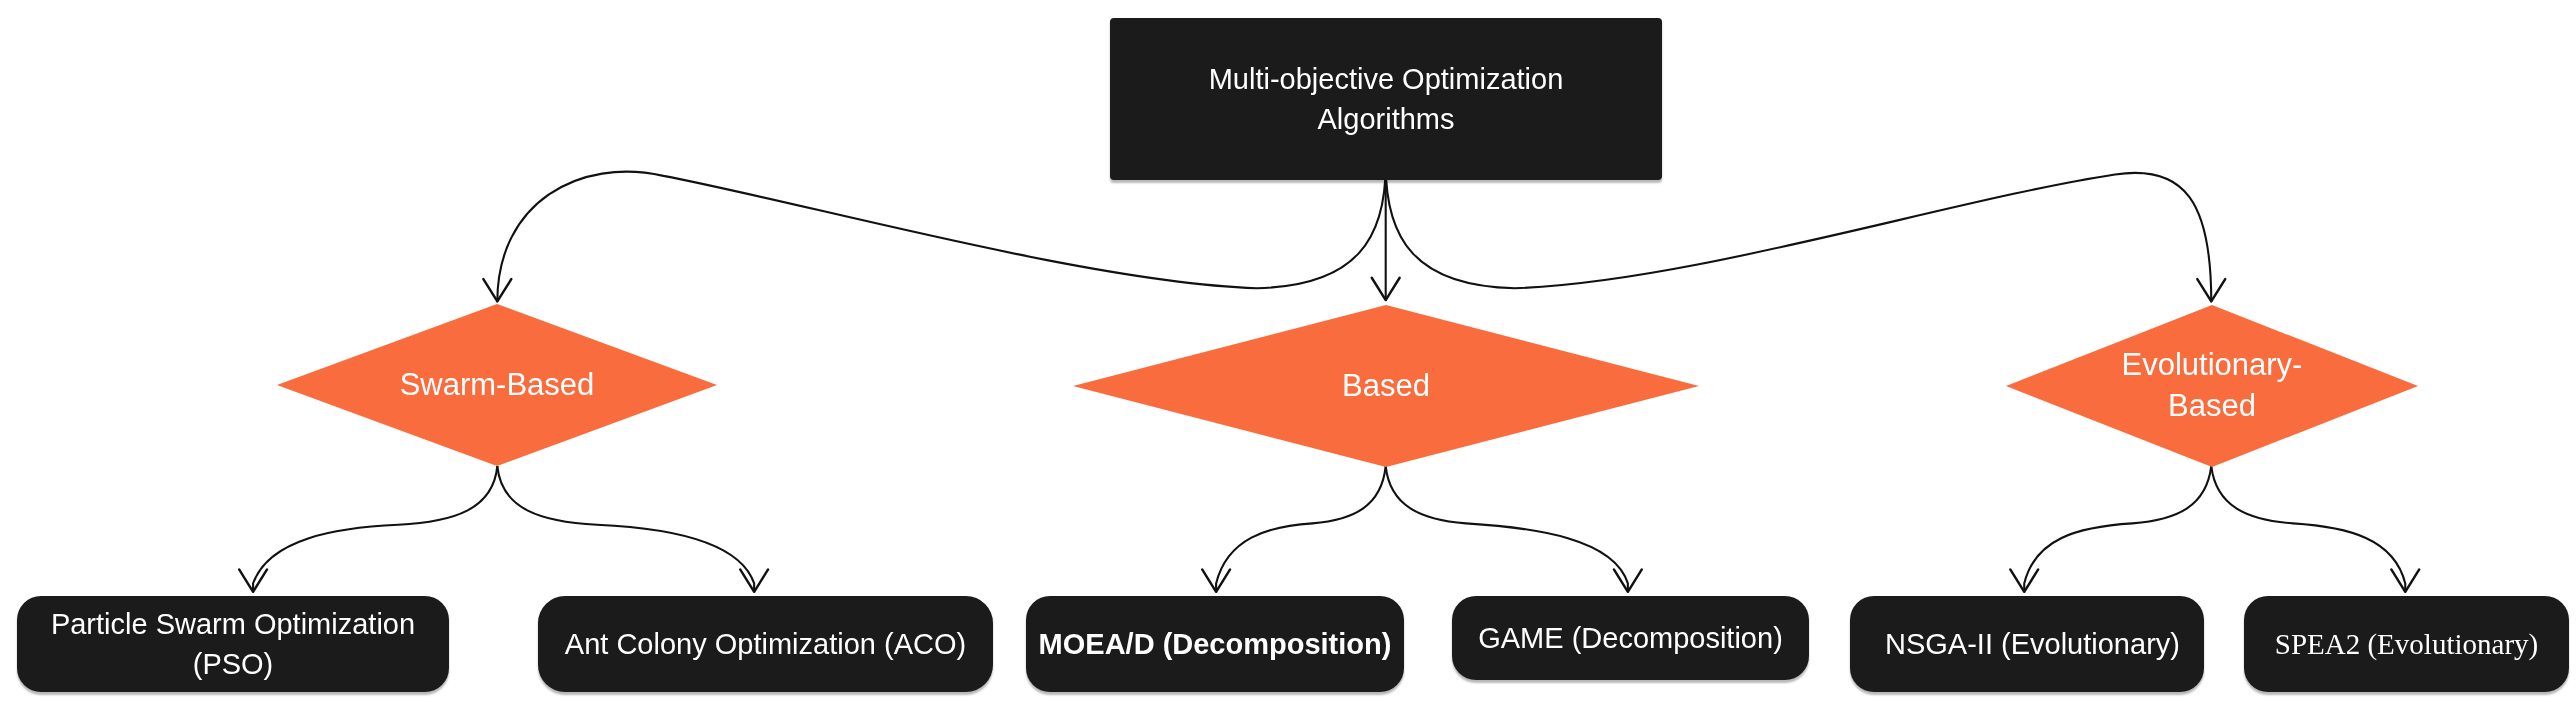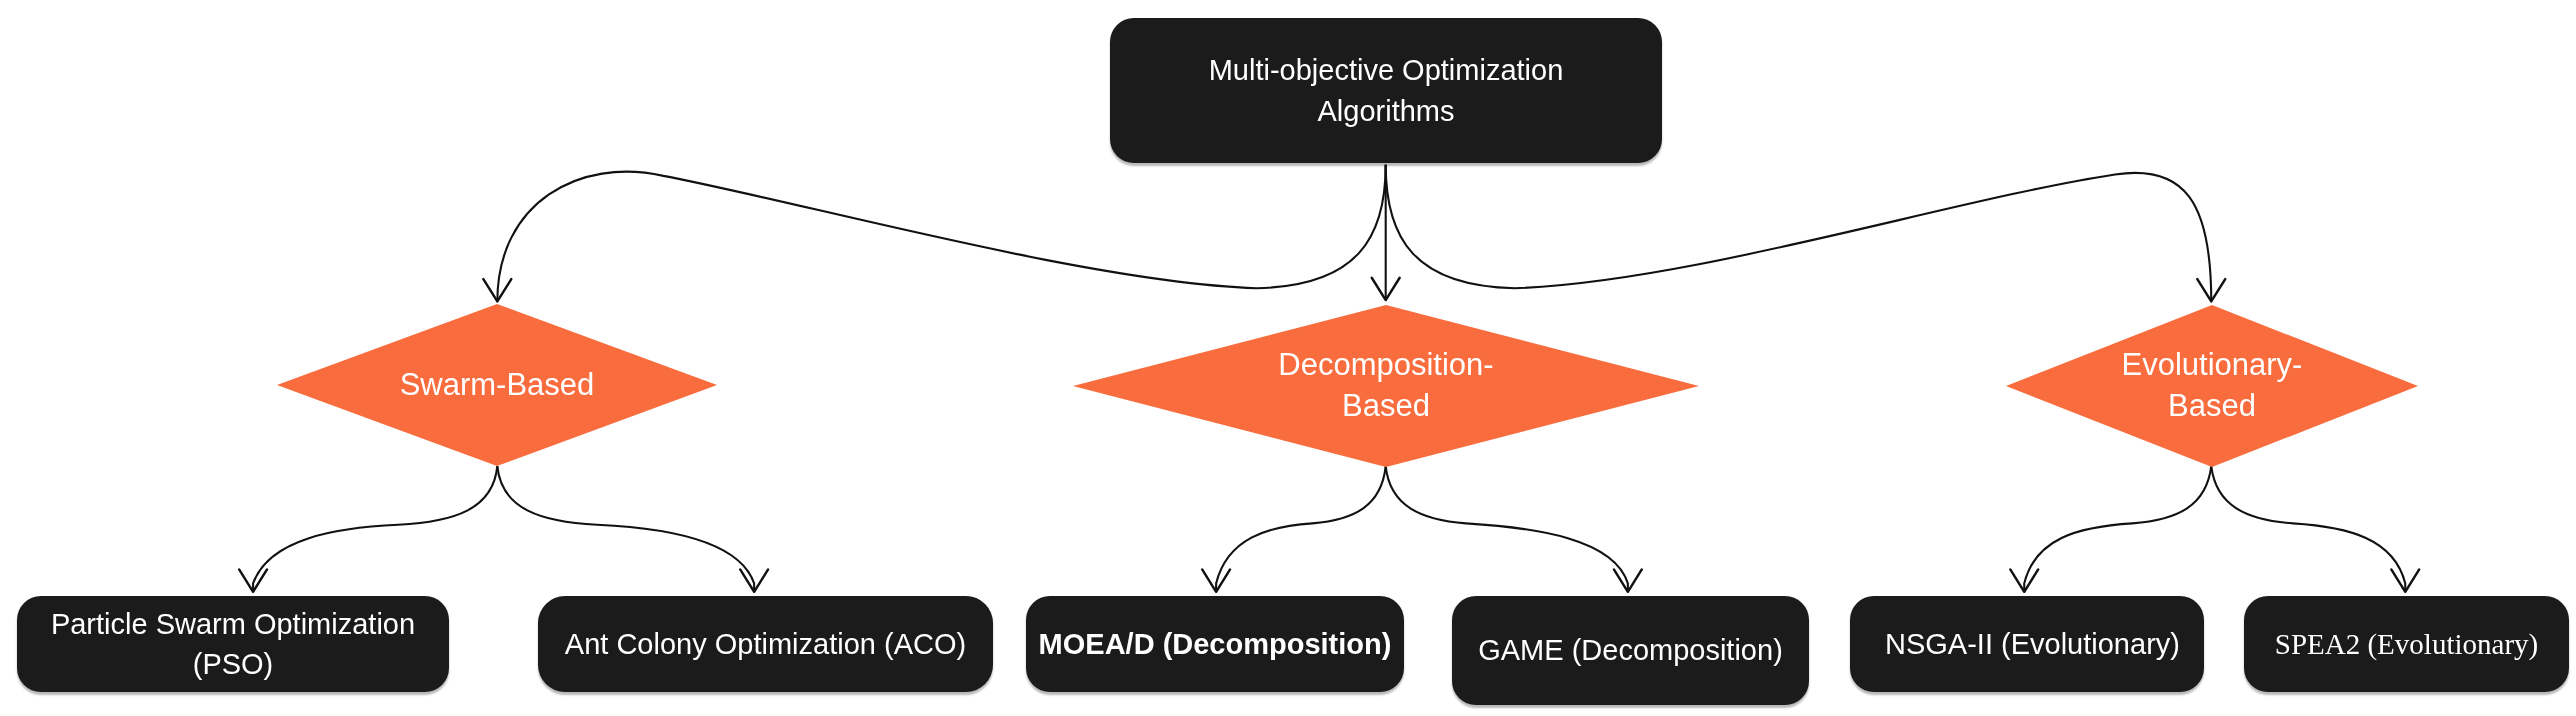--- a/index.html
+++ b/index.html
@@ -51,28 +51,28 @@
     flex-direction: column;
     align-items: center;
     justify-content: center;
     text-align: center;
     font-size: 31px;
     line-height: 1.32;
   }
   .diamond span { display: block; white-space: nowrap; }
 
   
-  #node-root   { left: 1110px; top: 18px;  width: 552px; height: 145px; border-radius: 24px; }
+  #node-root   { left: 1110px; top: 18px;  width: 552px; height: 162px; border-radius: 4px; }
   #cat-swarm   { left: 277px;  top: 304px; width: 440px; height: 162px; }
   #cat-decomp  { left: 1073px; top: 305px; width: 626px; height: 162px; }
   #cat-evo     { left: 2006px; top: 305px; width: 412px; height: 162px; }
   #leaf-pso    { left: 17px;   top: 596px; width: 432px; height: 96px; }
   #leaf-aco    { left: 538px;  top: 596px; width: 455px; height: 96px; border-radius: 27px; }
   #leaf-moead  { left: 1026px; top: 596px; width: 378px; height: 96px; font-weight: bold; }
-  #leaf-game   { left: 1452px; top: 596px; width: 357px; height: 109px; }
+  #leaf-game   { left: 1452px; top: 596px; width: 357px; height: 84px; }
   #leaf-nsga2  { left: 1850px; top: 596px; width: 343px; height: 96px; padding-left: 11px; }
   #leaf-spea2  { left: 2244px; top: 596px; width: 325px; height: 96px; font-family: Liberation Serif, serif; }
 </style>
 </head>
 <body>
 
 <div id="stage">
 
   <svg id="edges" viewBox="0 0 3690 1026" xmlns="http://www.w3.org/2000/svg">
     <defs>
@@ -94,21 +94,20 @@
   <div class="node" id="node-root">
     <span>Multi-objective Optimization</span>
     <span>Algorithms</span>
   </div>
 
   <div class="diamond" id="cat-swarm">
     <span>Swarm-Based</span>
   </div>
 
   <div class="diamond" id="cat-decomp">
-    <span>Decomposition-</span>
     <span>Based</span>
   </div>
 
   <div class="diamond" id="cat-evo">
     <span>Evolutionary-</span>
     <span>Based</span>
   </div>
 
   <div class="node" id="leaf-pso">
     <span>Particle Swarm Optimization</span>

